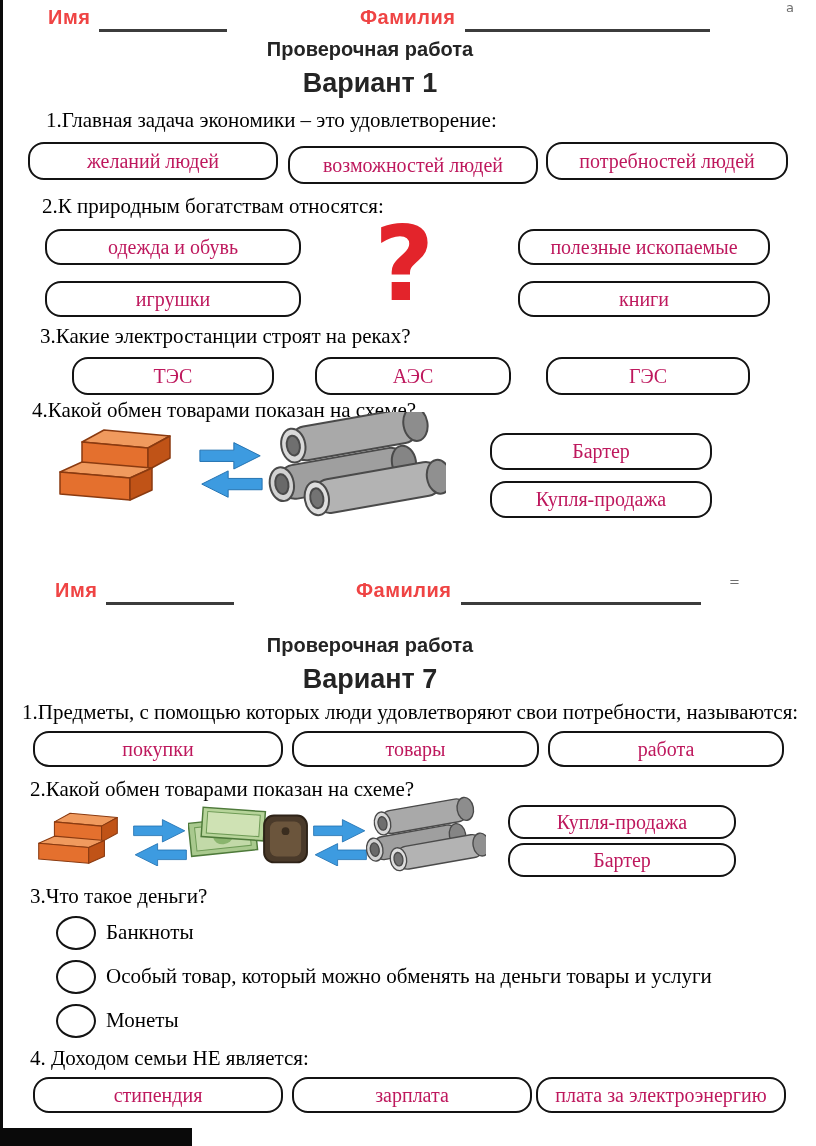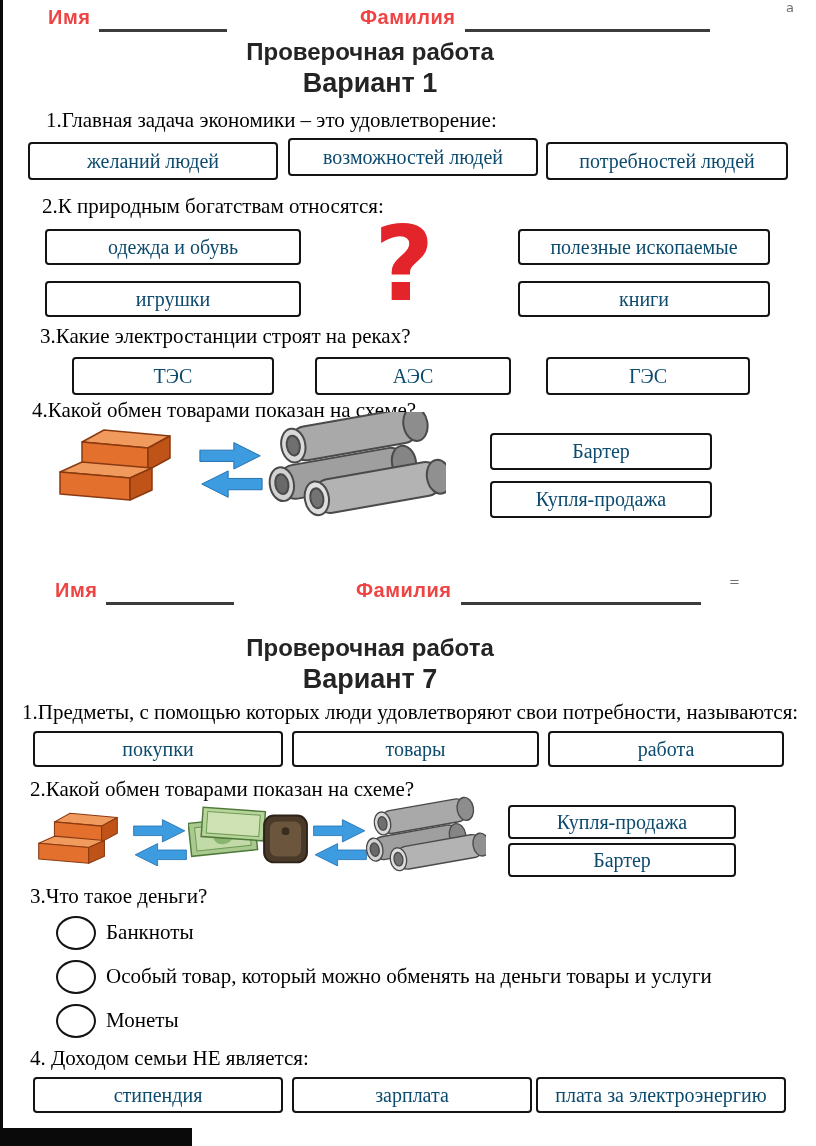--- a/index.html
+++ b/index.html
@@ -14,27 +14,27 @@
   .hdr {
     font-family:"Liberation Sans","DejaVu Sans",sans-serif;
     font-weight:bold; font-size:20px; color:#ef4444; letter-spacing:0.5px;
   }
   .blank { height:24px; border-bottom:3px solid #3c3c3c; }
   .band {
     left:0; width:740px; text-align:center;
     font-family:"Liberation Sans","DejaVu Sans",sans-serif;
     font-weight:bold; color:#242424;
   }
-  .title { font-size:24px; }
+  .title { font-size:20px; }
   .subtitle { font-size:27px; }
   .q { font-size:21px; color:#000; white-space:nowrap; }
   .box {
-    border:2.5px solid #131313; border-radius:4px; background:#fff;
+    border:2.5px solid #131313; border-radius:16px; background:#fff;
     display:flex; align-items:center; justify-content:center;
-    font-size:20px; color:#0c4a6e; white-space:nowrap;
+    font-size:20px; color:#be185d; white-space:nowrap;
   }
   .radio {
     width:40px; height:34px; border:2.5px solid #131313;
     border-radius:50%; background:#fff;
   }
   .qmark {
     font-family:"DejaVu Sans",sans-serif; font-weight:bold;
     font-size:104px; line-height:1; color:#e3242b;
   }
   .bar { background:#0a0a0a; }
@@ -55,21 +55,21 @@
     <span class="abs hdr" style="left:48px;top:6px">Имя</span>
     <div class="abs blank" style="left:99px;top:8px;width:128px"></div>
     <span class="abs hdr" style="left:360px;top:6px">Фамилия</span>
     <div class="abs blank" style="left:465px;top:8px;width:245px"></div>
 
     <div class="abs band title" style="top:38px">Проверочная работа</div>
     <div class="abs band subtitle" style="top:68px">Вариант 1</div>
 
     <div class="abs q" style="left:46px;top:108px">1.Главная задача экономики – это удовлетворение:</div>
     <div class="abs box" style="left:28px;top:142px;width:250px;height:38px">желаний людей</div>
-    <div class="abs box" style="left:288px;top:138px;width:250px;height:38px">возможностей людей</div>
+    <div class="abs box" style="left:288px;top:146px;width:250px;height:38px">возможностей людей</div>
     <div class="abs box" style="left:546px;top:142px;width:242px;height:38px">потребностей людей</div>
 
     <div class="abs q" style="left:42px;top:194px">2.К природным богатствам относятся:</div>
     <div class="abs box" style="left:45px;top:229px;width:256px;height:36px">одежда и обувь</div>
     <div class="abs box" style="left:518px;top:229px;width:252px;height:36px">полезные ископаемые</div>
     <div class="abs box" style="left:45px;top:281px;width:256px;height:36px">игрушки</div>
     <div class="abs box" style="left:518px;top:281px;width:252px;height:36px">книги</div>
     <div class="abs qmark" style="left:374px;top:212px">?</div>
 
     <div class="abs q" style="left:40px;top:324px">3.Какие электростанции строят на реках?</div>

